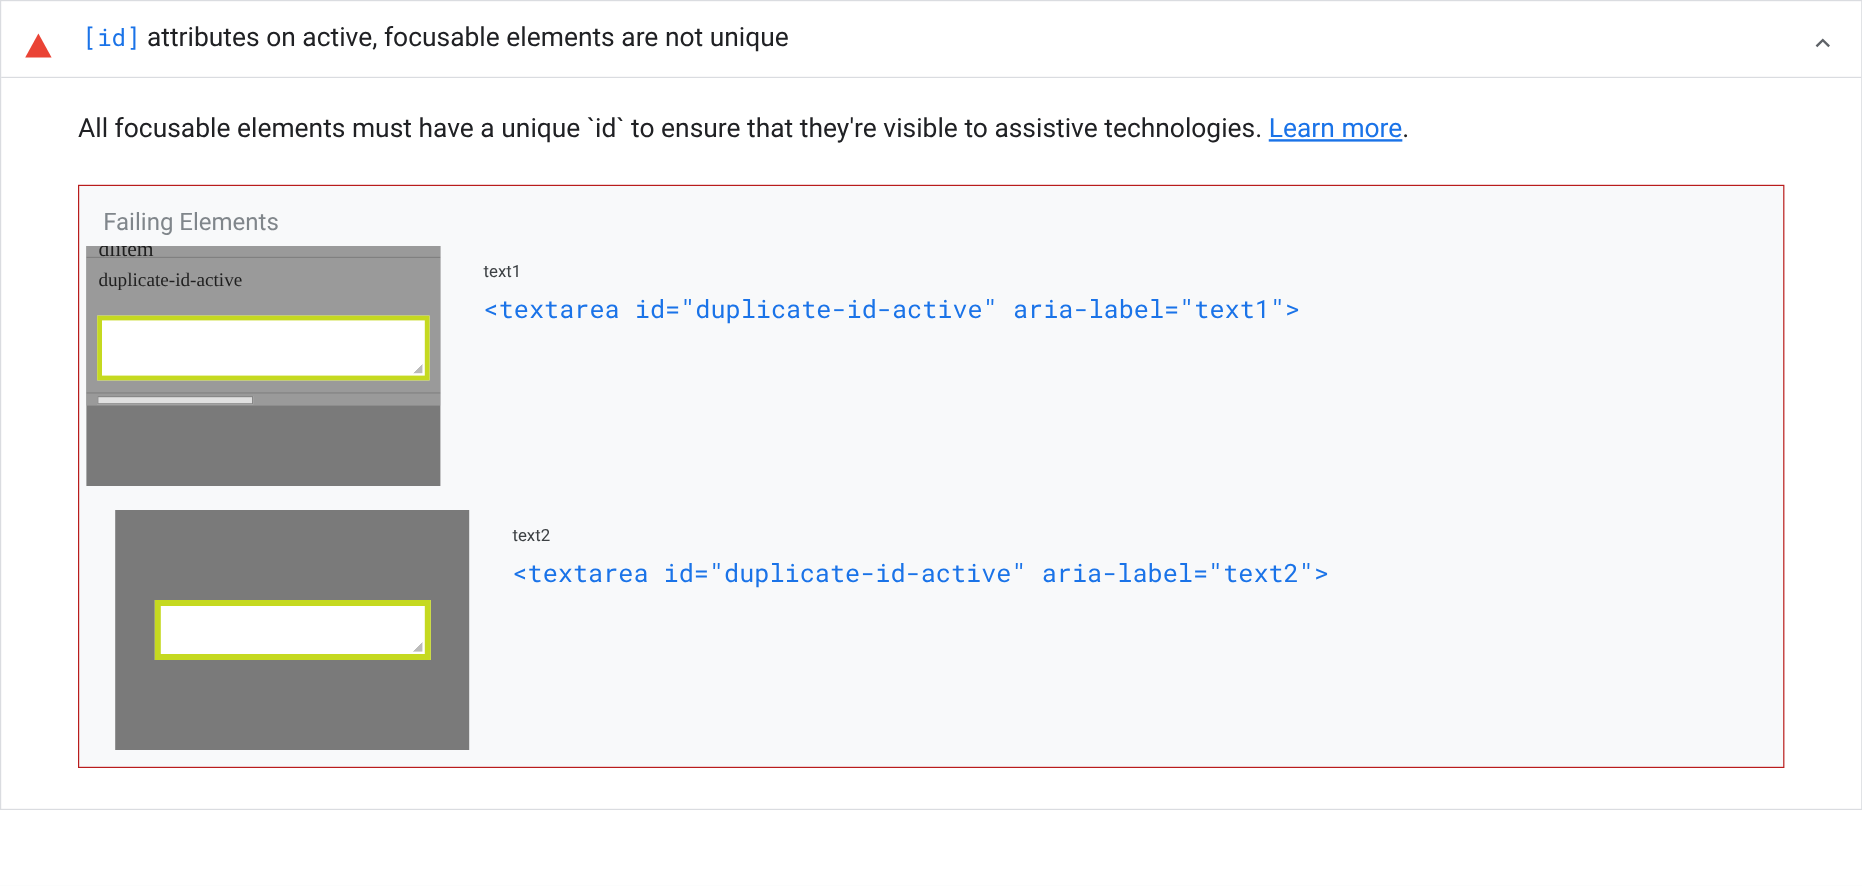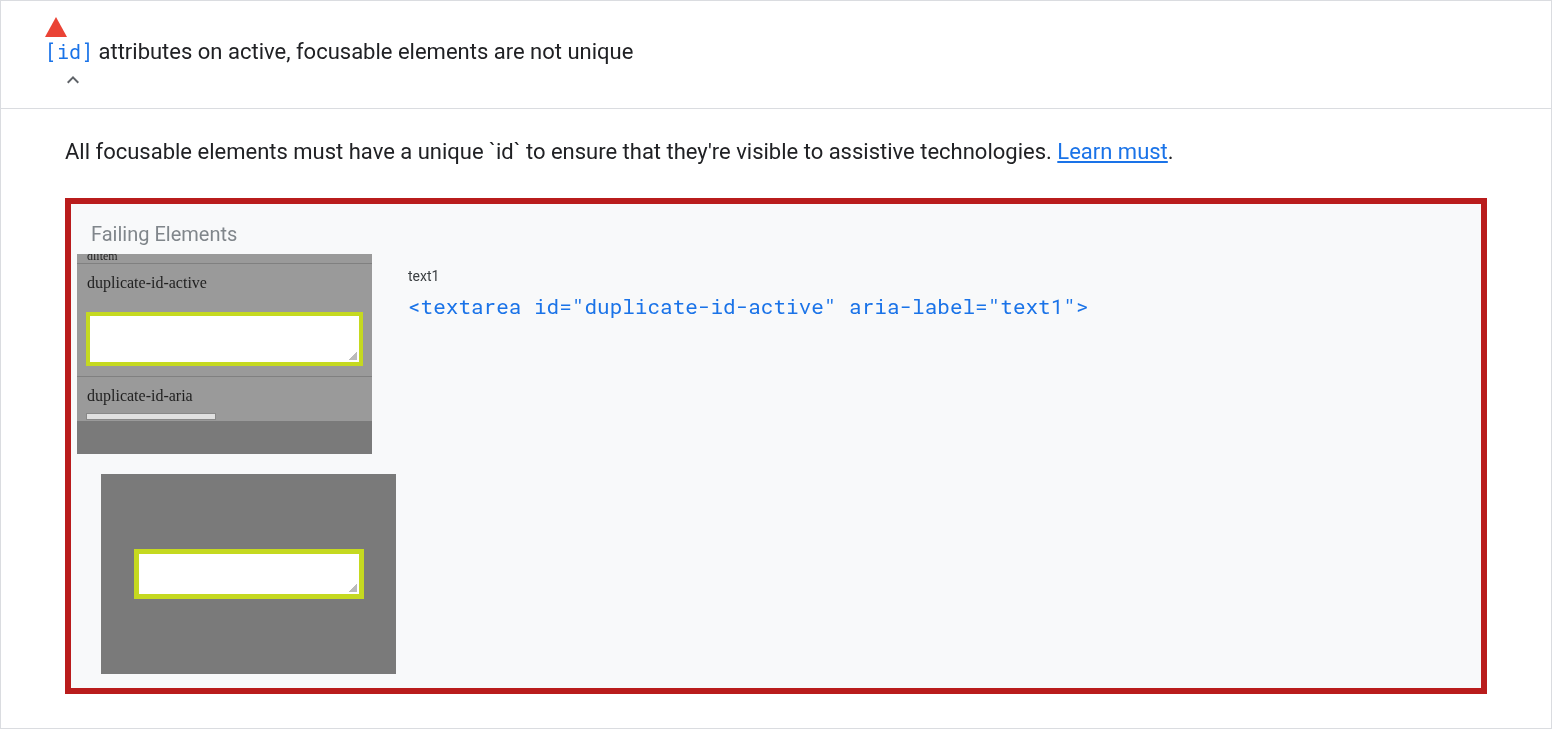--- a/index.html
+++ b/index.html
@@ -12,25 +12,24 @@
       background: #fff;
       color: #202124;
     }
     .audit-item {
       border: 1px solid #dadce0;
       border-radius: 0;
       width: 1552px;
     }
     .audit-header {
       display: flex;
-      align-items: flex-start;
-      padding: 16px 44px;
+      align-items: flex-end;
+      padding: 16px 20px;
       cursor: pointer;
       border-bottom: 1px solid #dadce0;
-      flex-direction: column;
     }
     .red-triangle {
       width: 0;
       height: 0;
       border-left: 11px solid transparent;
       border-right: 11px solid transparent;
       border-bottom: 20px solid #ea4335;
       margin-right: 26px;
       flex-shrink: 0;
     }
@@ -61,21 +60,21 @@
       font-size: 22px;
       line-height: 1.5;
       color: #202124;
       margin-bottom: 30px;
     }
     .learn-more {
       color: #1a73e8;
       text-decoration: underline;
     }
     .failing-box {
-      border: 6px solid #b91c1c;
+      border: 1px solid #b91c1c;
       background: #f8f9fa;
     }
     .failing-title {
       padding: 18px 20px 8px 20px;
       font-size: 20px;
       color: #80868b;
     }
     .failing-list {
       padding: 0 6px 14px 6px;
     }
@@ -107,21 +106,21 @@
       inset: 0;
       background: #7a7a7a;
       overflow: hidden;
     }
     .thumb1-inner {
       padding: 0;
       height: 100%;
     }
     .thumb1-truncated {
       font-family: "Times New Roman", serif;
-      font-size: 12px;
+      font-size: 18px;
       color: #1f1f1f;
       padding: 0 10px 1px 10px;
       background: #9a9a9a;
       border-bottom: 1px solid #808080;
       overflow: hidden;
       height: 10px;
       line-height: 4px;
     }
     .thumb1-section {
       background: #9a9a9a;
@@ -216,54 +215,57 @@
     </div>
     <div class="chevron">
       <svg viewBox="0 0 24 24" width="24" height="24">
           <path d="M7.41 15.41 12 10.83l4.59 4.58L18 14l-6-6-6 6z"></path>
         </svg>
     </div>
   </div>
 
   <div class="audit-body">
     <p class="description">
-      <span>All focusable elements must have a unique `id` to ensure that they're visible to assistive technologies. </span><a href="#" class="learn-more">Learn must</a><span>.</span>
+      <span>All focusable elements must have a unique `id` to ensure that they're visible to assistive technologies. </span><a href="#" class="learn-more">Learn more</a><span>.</span>
     </p>
 
     <div class="failing-box">
       <div class="failing-title">Failing Elements</div>
 
       <div class="failing-list">
 
         <div class="failing-row">
           <div class="thumb thumb1">
             <div class="thumb-content-1">
               <div class="thumb1-inner">
                 <div class="thumb1-truncated">dlitem</div>
                 <div class="thumb1-section">
                   <span class="thumb1-section-label">duplicate-id-active</span>
                   <div class="highlight-box"></div>
                 </div>
-                <span class="thumb1-section-label" style="background:#9a9a9a;padding-bottom:6px;">duplicate-id-aria</span>
                 <div class="thumb1-bottom-row">
                   <div class="thumb1-tiny"></div>
                 </div>
               </div>
             </div>
           </div>
           <div class="row-text">
             <div class="row-label">text1</div>
             <div class="row-code">&lt;textarea id="duplicate-id-active" aria-label="text1"&gt;</div>
           </div>
         </div>
 
         <div class="failing-row">
           <div class="thumb thumb2">
             <div class="thumb-content-2">
               <div class="thumb2-highlight"></div>
             </div>
           </div>
+          <div class="row-text">
+            <div class="row-label">text2</div>
+            <div class="row-code">&lt;textarea id="duplicate-id-active" aria-label="text2"&gt;</div>
+          </div>
         </div>
 
       </div>
     </div>
   </div>
 </div>
 
 </body></html>

